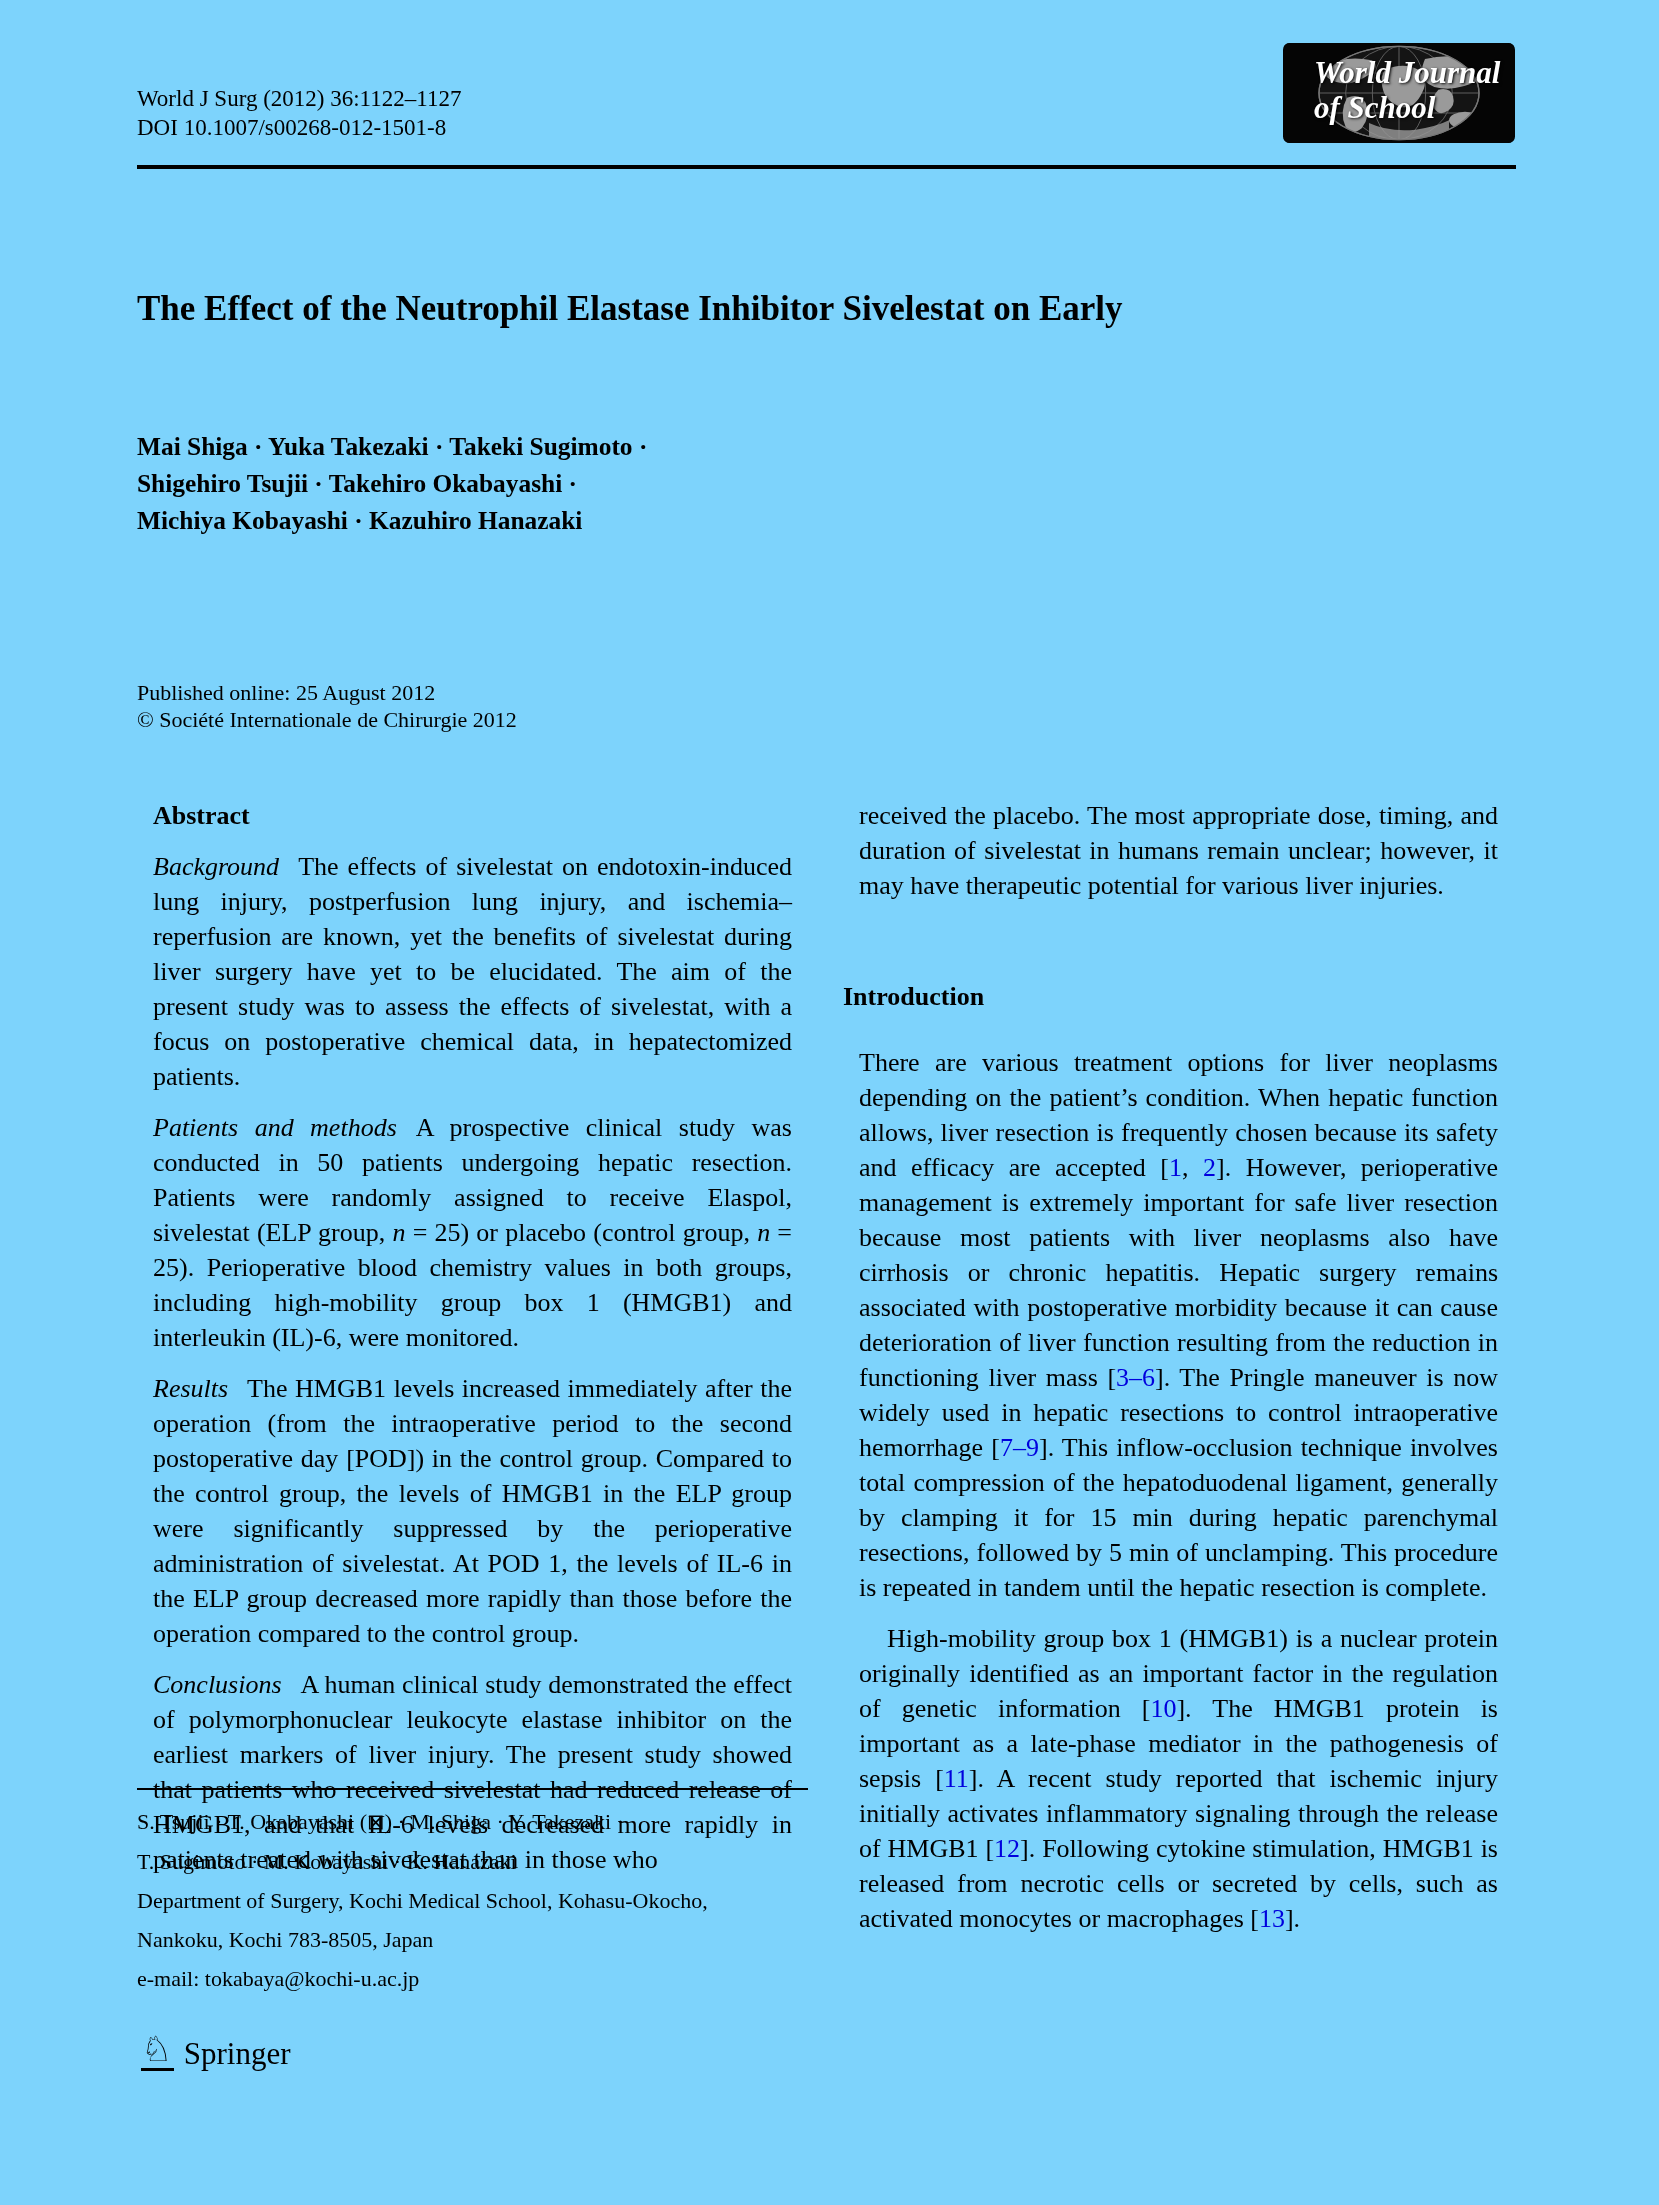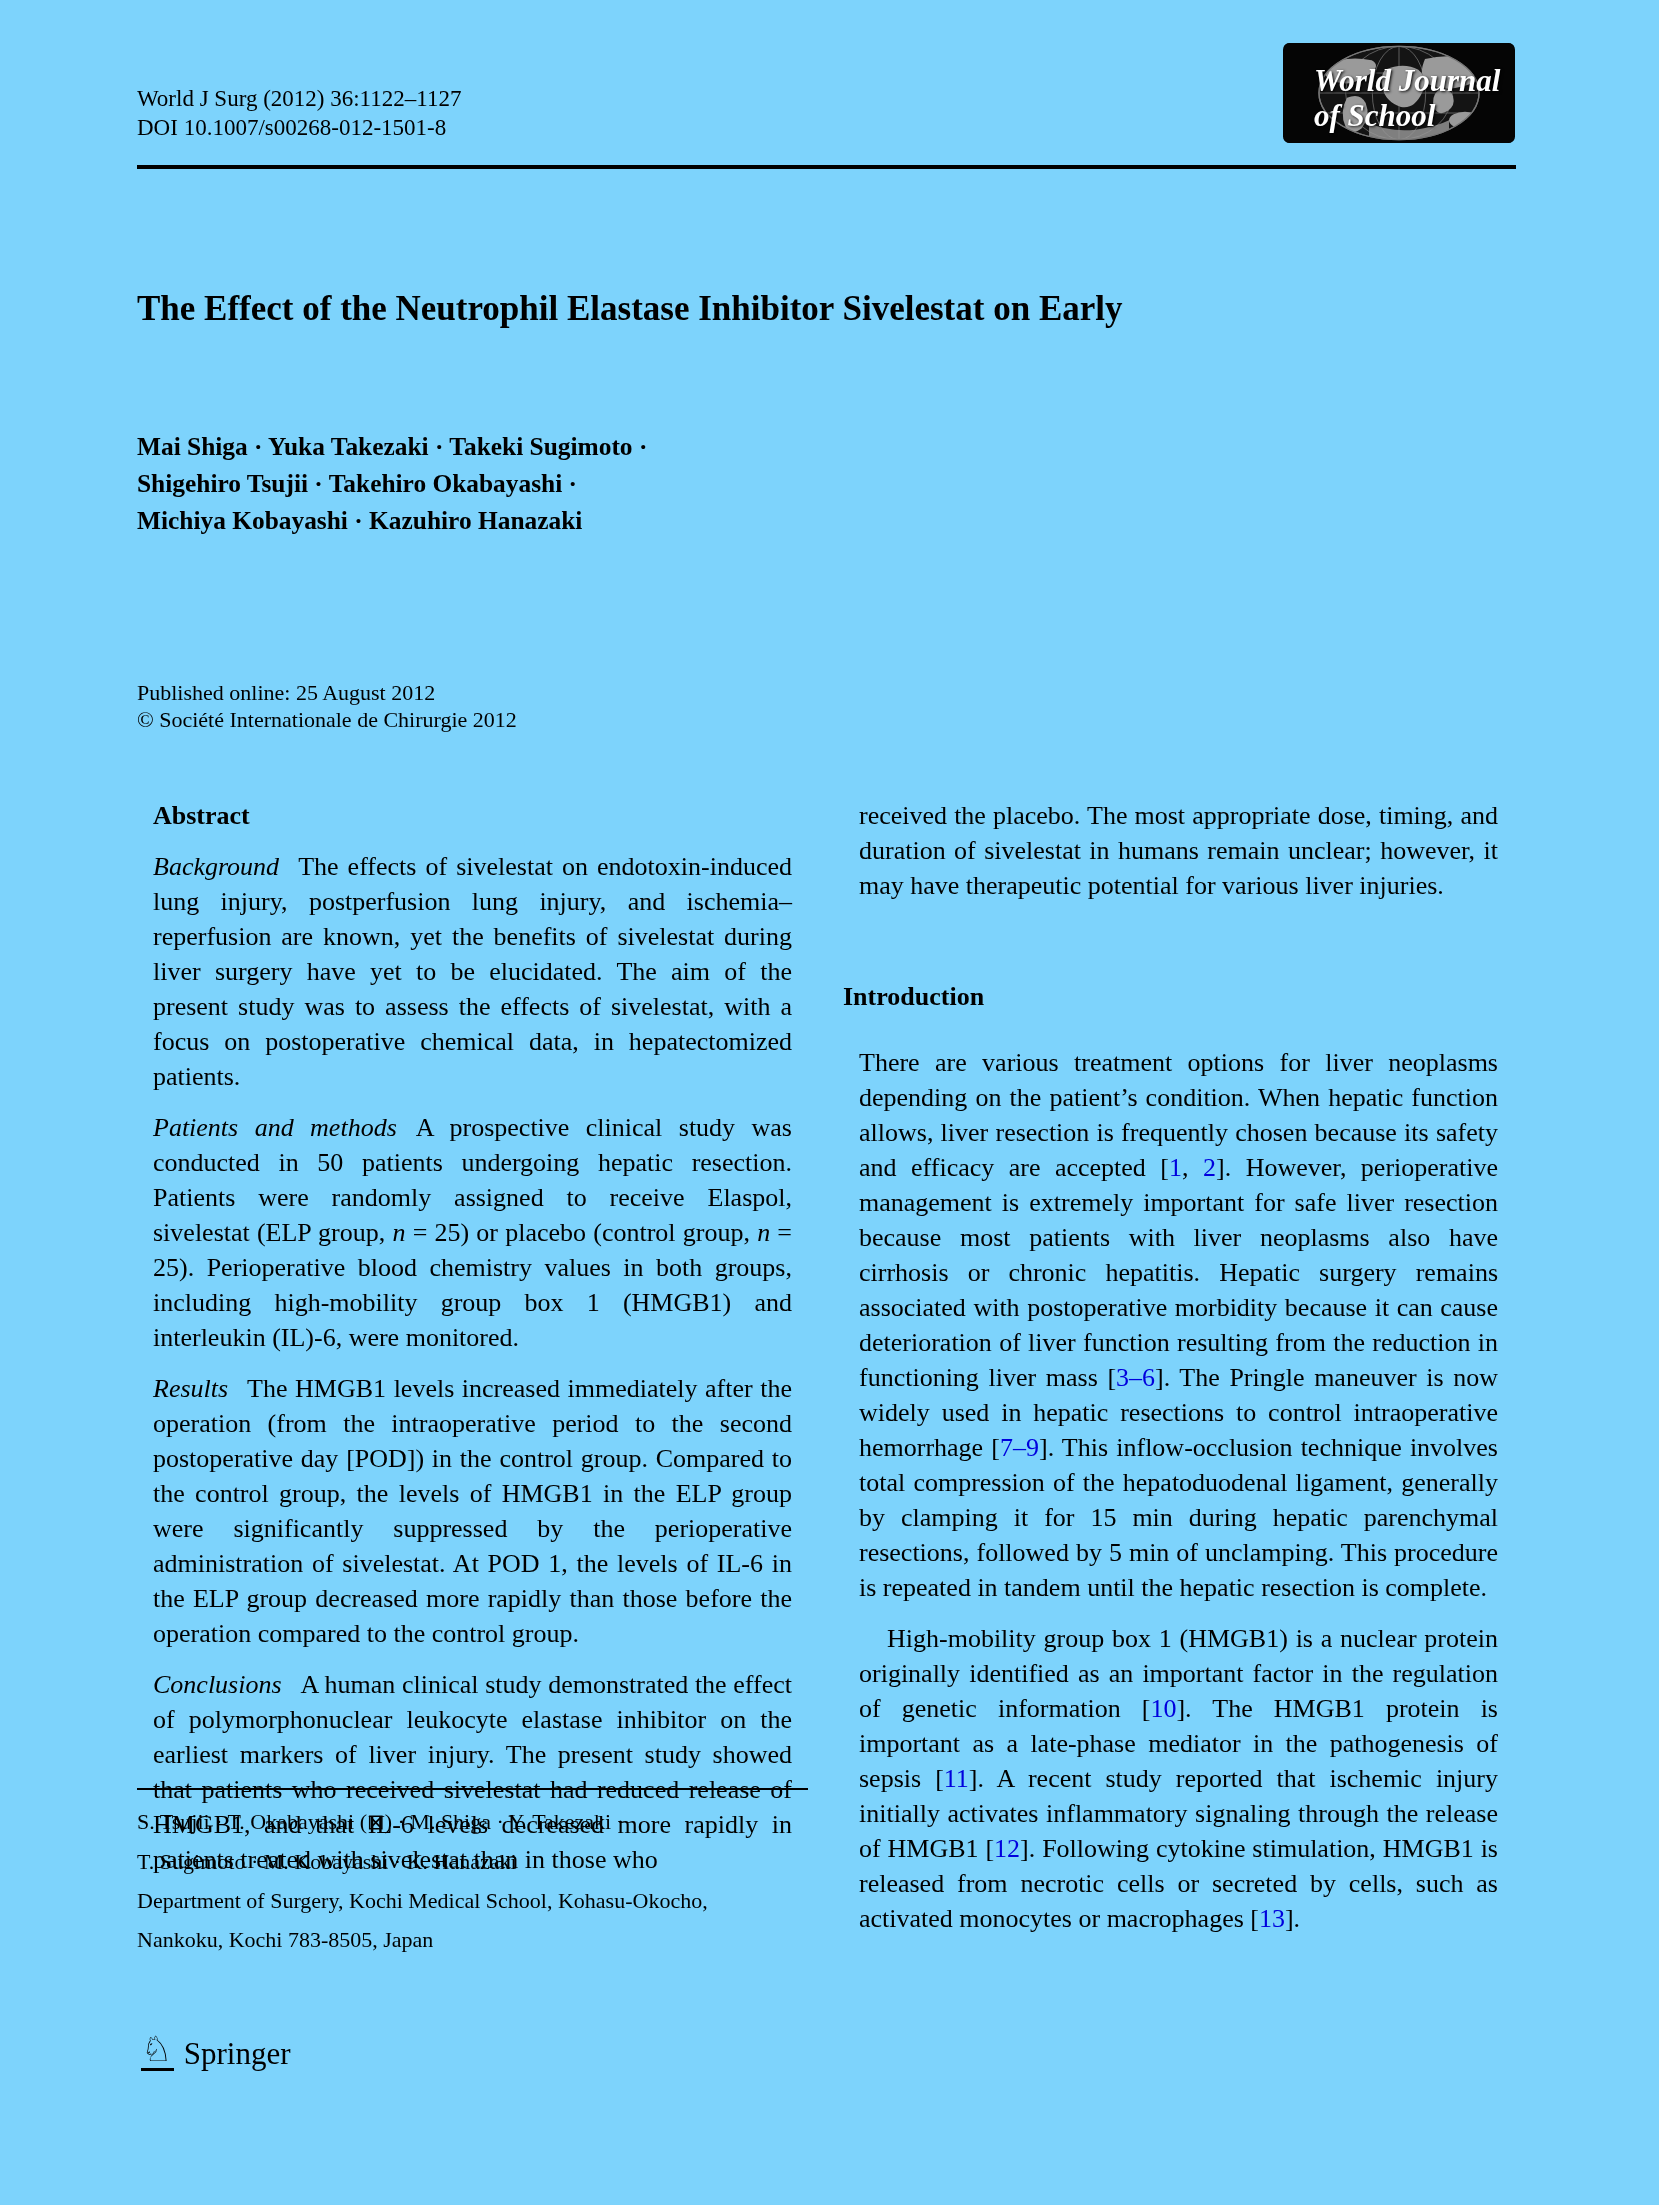--- a/index.html
+++ b/index.html
@@ -9,21 +9,21 @@
     font-family:"Liberation Serif", serif; color:#000; overflow:hidden;
   }
   .cite { position:absolute; left:137px; top:84px; font-size:23px; line-height:29.4px; }
   .rule { position:absolute; left:137px; top:165px; width:1379px; height:4px; background:#000; }
 
   .logo { position:absolute; left:1283px; top:43px; width:232px; height:100px;
           background:#050505; border-radius:6.7px; overflow:hidden; }
   .logo svg { position:absolute; left:0; top:0; }
   .logo-text { position:absolute; left:31px; top:12px; color:#fff; font-style:italic;
                font-weight:bold; font-size:31px; line-height:35px; white-space:nowrap;
-               text-shadow:1.3px 1.3px 2.7px rgba(0,0,0,0.9);margin-top:8px; }
+               text-shadow:1.3px 1.3px 2.7px rgba(0,0,0,0.9); }
 
   .title { position:absolute; left:137px; top:284px; width:1332px;
            font-size:35px; line-height:50px; font-weight:bold; }
   .authors { position:absolute; left:137px; top:428px; font-size:25.4px; line-height:37px; font-weight:bold; }
   .pubinfo { position:absolute; left:137px; top:679px; font-size:22px; line-height:27.4px; }
 
   .columns { position:absolute; left:137px; top:782px; width:1382px; display:flex; gap:35px; }
   .col { width:671px; font-size:26px; line-height:35px; text-align:justify; }
   .col p { margin:16px; }
   .abs-heading { font-weight:bold; }
@@ -118,20 +118,21 @@
       <p class="indent"><span>High-mobility group box 1 (HMGB1) is a nuclear protein originally identified as an important factor in the regulation of genetic information [</span><span class="seg-cite">10</span><span>]. The HMGB1 protein is important as a late-phase mediator in the pathogenesis of sepsis [</span><span class="seg-cite">11</span><span>]. A recent study reported that ischemic injury initially activates inflammatory signaling through the release of HMGB1 [</span><span class="seg-cite">12</span><span>]. Following cytokine stimulation, HMGB1 is released from necrotic cells or secreted by cells, such as activated monocytes or macrophages [</span><span class="seg-cite">13</span><span>].</span></p>
     </div>
 
   </div>
 
   <div class="footnote">
     <div><span>S. Tsujii · T. Okabayashi (</span><span class="seg-env">⊠</span><span>) · M. Shiga · Y. Takezaki ·</span></div>
     <div>T. Sugimoto · M. Kobayashi · K. Hanazaki</div>
     <div>Department of Surgery, Kochi Medical School, Kohasu-Okocho,</div>
     <div>Nankoku, Kochi 783-8505, Japan</div>
+    <div>e-mail: tokabaya@kochi-u.ac.jp</div>
   </div>
 
   <div class="springer">
     <span class="knight">♘</span>
     <span class="springer-label">Springer</span>
   </div>
 
 </div>
 
 

